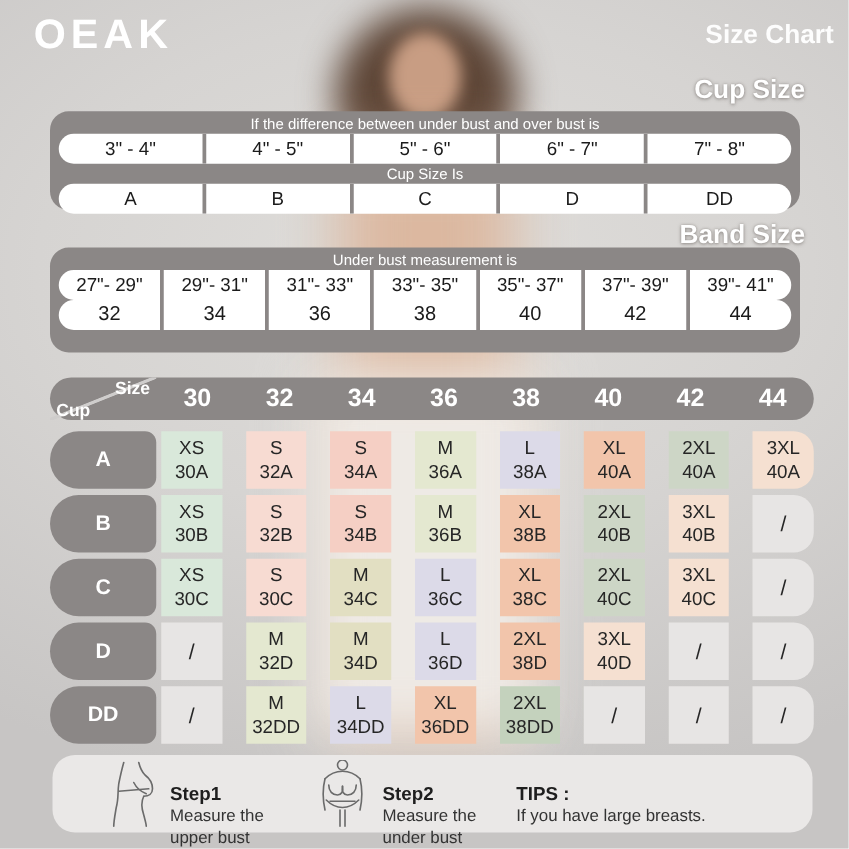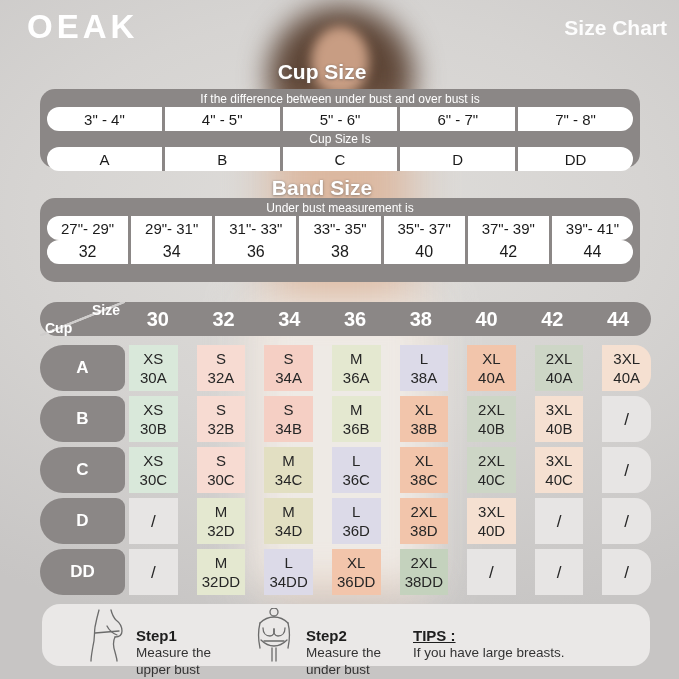--- a/index.html
+++ b/index.html
@@ -10,21 +10,21 @@
   .model-shape{position:absolute;z-index:0;}
   .hair{left:268px;top:6px;width:146px;height:140px;background:#5d4536;border-radius:50%;filter:blur(14px);}
   .face{left:311px;top:26px;width:58px;height:70px;background:#c89d83;border-radius:50%;filter:blur(6px);}
   .torso{left:272px;top:120px;width:138px;height:470px;background:#dcb79e;filter:blur(24px);opacity:.95;}
   .dress{left:248px;top:298px;width:186px;height:292px;background:#f0ede9;filter:blur(22px);opacity:.95;}
   .layer{position:absolute;z-index:1;}
 
   .logo{left:27px;top:8px;color:#fff;font-size:33px;font-weight:bold;letter-spacing:4px;}
   .size-chart{left:0;top:16px;width:667px;text-align:right;color:#fdfdfd;font-size:21px;font-weight:bold;}
 
-  .section-title{left:0;width:644px;text-align:center;color:#fff;font-weight:bold;font-size:21px;
+  .section-title{left:0;width:644px;text-align:right;color:#fff;font-weight:bold;font-size:21px;
     text-shadow:0 1px 3px rgba(96,90,86,.55), 0 0 2px rgba(120,115,110,.4);}
   #cup-title{top:60px;}
   #band-title{top:176px;}
 
   .gray-block{left:40px;width:600px;background:#8b8786;border-radius:15px;
     padding:2px 7px 6px;box-sizing:border-box;}
   #cup-block{top:89px;height:79px;}
   #band-block{top:198px;height:84px;}
   .block-caption{color:#fff;font-size:12px;text-align:center;height:16px;line-height:16px;}
   .white-row{display:flex;background:#fff;border-radius:12px;overflow:hidden;height:24px;}
@@ -51,21 +51,21 @@
   .mcell{flex:1;display:flex;flex-direction:column;align-items:center;justify-content:center;
     font-size:15px;color:#262626;line-height:19px;}
   .mcell:last-child{border-radius:0 16px 16px 0;}
   .mcell.slash{font-size:17px;}
 
   #footer{left:42px;top:604px;width:608px;height:62px;background:#eae8e7;border-radius:18px;}
   .fgroup{position:absolute;top:16px;height:62px;}
   .ficon{position:absolute;top:4px;}
   .ftext .step-title{font-size:15px;font-weight:bold;color:#1e1e1e;padding-top:7px;}
   .ftext .step-line{font-size:13.5px;color:#333;line-height:17px;}
-  #tips-group .step-title{padding-top:7px;text-decoration:underline;}
+  #tips-group .step-title{padding-top:7px;}
 </style>
 </head>
 <body>
 
 <div class="page">
 
   <div class="model-shape hair"></div>
   <div class="model-shape face"></div>
   <div class="model-shape torso"></div>
   <div class="model-shape dress"></div>

